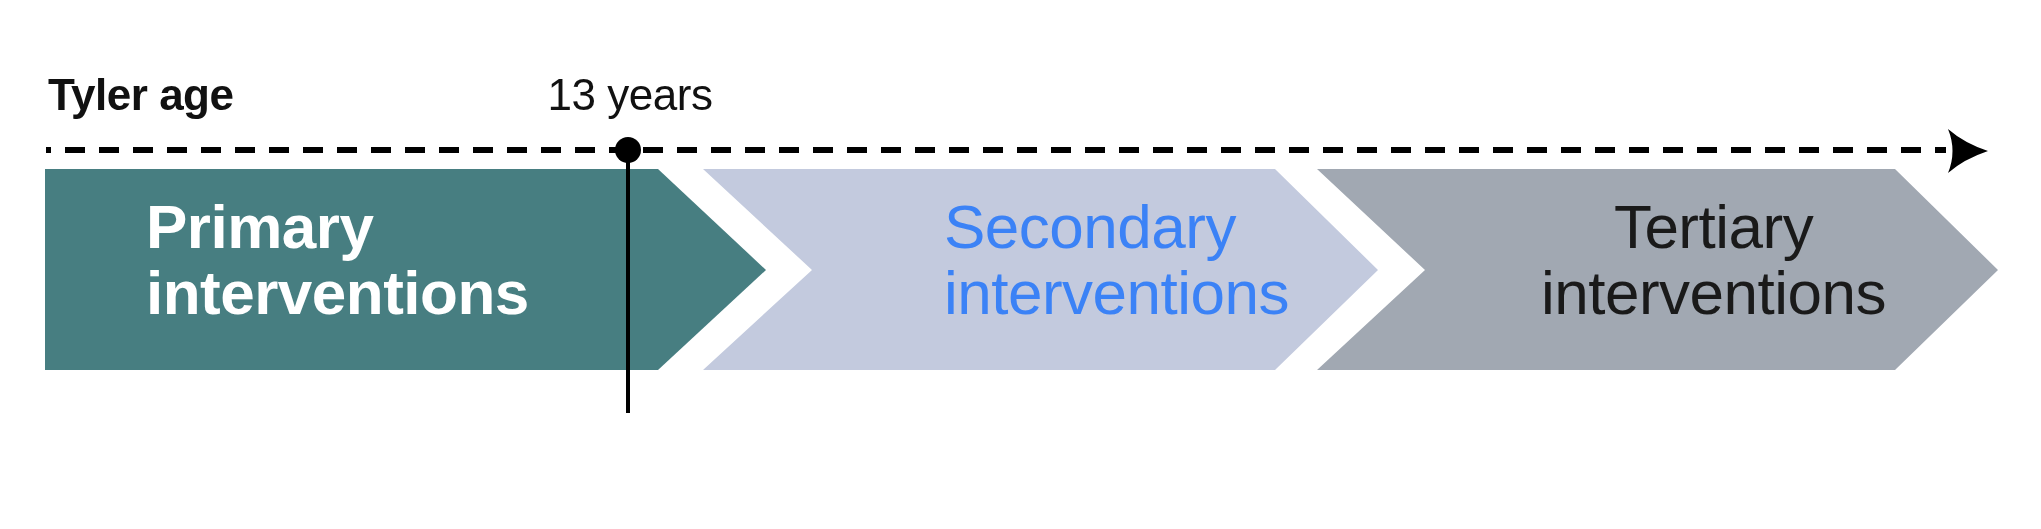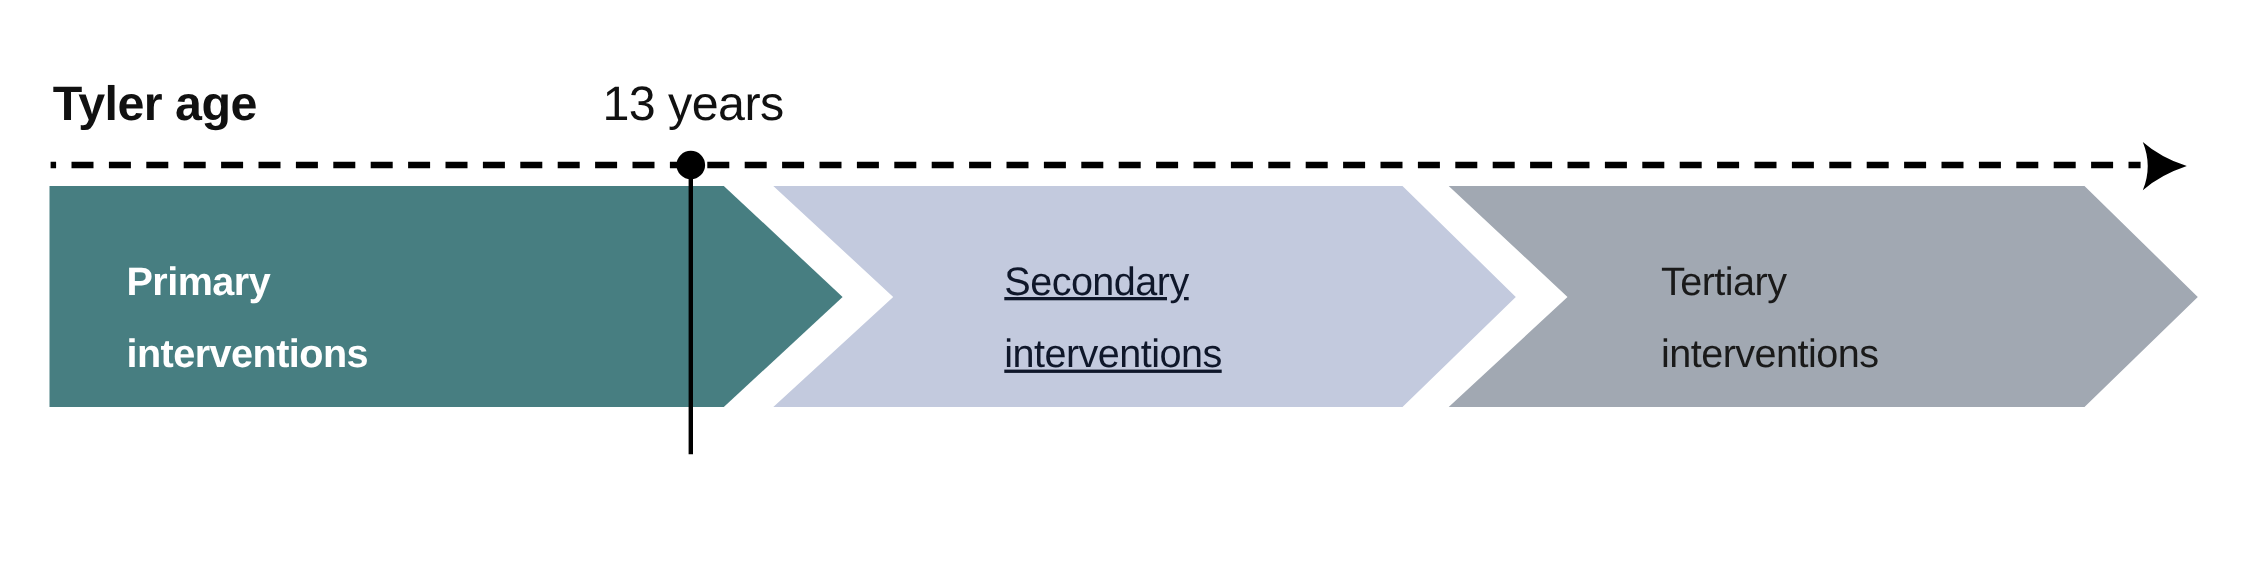--- a/index.html
+++ b/index.html
@@ -35,24 +35,25 @@
   }
   .milestone-age {
     left: 630px;
     top: 70px;
     transform: translateX(-50%);
     font-size: 44px;
     letter-spacing: -0.5px;
   }
   .stage-label {
     position: absolute;
-    top: 223px;
-    font-size: 36px;
+    top: 194px;
+    font-size: 62px;
     line-height: 66px;
     letter-spacing: -0.5px;
+    margin-left: 31px;
   }
   .stage-label.primary {
     left: 115px;
     font-weight: bold;
   }
   .stage-label.secondary {
     left: 913px;
   }
   .stage-label.tertiary {
     left: 1510px;
@@ -90,24 +91,24 @@
 
   <div class="txt axis-label">Tyler age</div>
 
   <div class="txt milestone-age">13 years</div>
 
   <div class="stage-label primary" style="color: rgb(255, 255, 255);">
     <div>Primary</div>
     <div>interventions</div>
   </div>
 
-  <div class="stage-label secondary" style="color: #0f172a; text-decoration: underline;">
+  <div class="stage-label secondary" style="color: #3b82f6;">
     <div>Secondary</div>
     <div>interventions</div>
   </div>
 
-  <div class="stage-label tertiary" style="color: rgb(26, 26, 26);">
+  <div class="stage-label tertiary" style="color: rgb(26, 26, 26); text-align: center;">
     <div>Tertiary</div>
     <div>interventions</div>
   </div>
 
 
 </div>
 
 </body></html>

